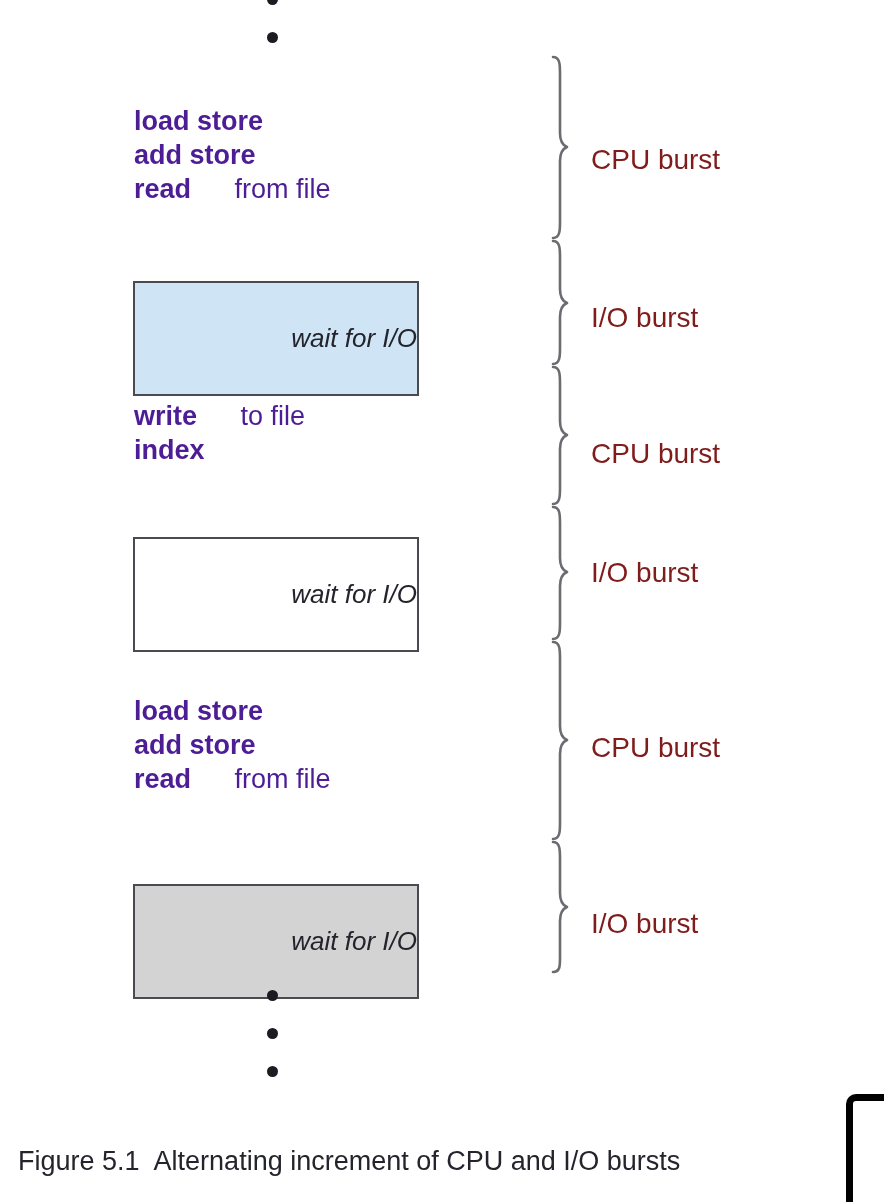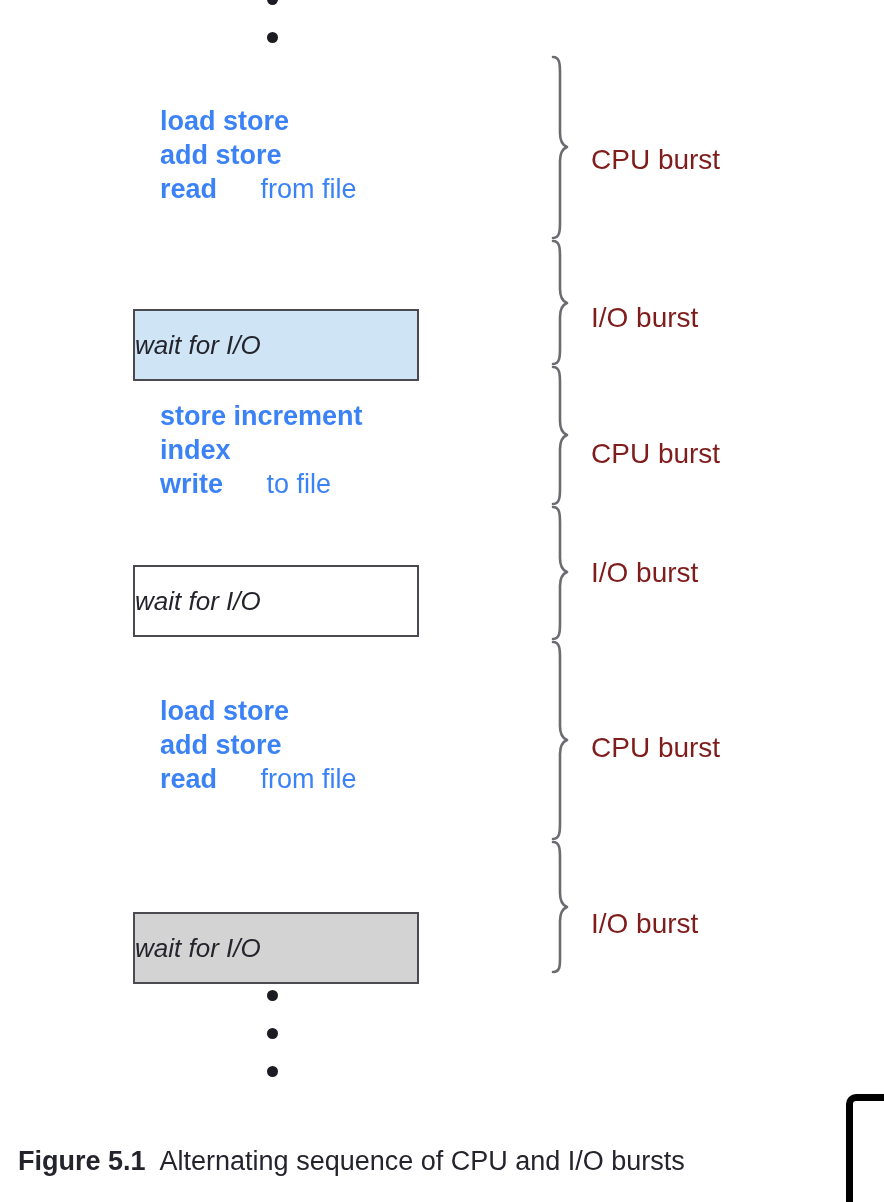--- a/index.html
+++ b/index.html
@@ -35,44 +35,43 @@
     background: #1b1b22;
   }
   #dots-top { top: -6px; }
   #dots-top .dot { margin-bottom: 27px; }
   #dots-bottom { top: 990px; }
   #dots-bottom .dot { margin-bottom: 27px; }
 
   
   .code-block {
     position: absolute;
-    left: 160px;
+    left: 134px;
     font-size: 27px;
     line-height: 34px;
-    color: #3b82f6;
+    color: #4c1d95;
     white-space: nowrap;
   }
   .code-block .b { font-weight: bold; }
   .code-block .r { font-weight: normal; padding-left: 36px; }
 
   
   .wait-box {
     position: absolute;
     left: 133px;
     width: 286px;
-    height: 72px;
+    height: 115px;
     border: 2px solid #4a4a50;
     box-sizing: border-box;
     display: flex;
     align-items: center;
-    justify-content: flex-start;
+    justify-content: flex-end;
     font-style: italic;
     font-size: 26px;
     color: #24242c;
-    margin-top: 28px;
   }
 
   
   #brace-column {
     position: absolute;
     left: 540px;
     top: 55px;
     width: 40px;
     height: 920px;
   }
@@ -94,21 +93,21 @@
 
   
   #caption {
     position: absolute;
     left: 18px;
     top: 1146px;
     font-size: 27px;
     color: #24242c;
     white-space: nowrap;
   }
-  #caption .cap-label { font-weight: bold; }
+  #caption .cap-label { font-weight: normal; }
   #caption .cap-text { font-weight: normal; margin-left: 14px; }
 
   
   #overlay-panel {
     position: absolute;
     left: 846px;
     top: 1094px;
     width: 60px;
     height: 120px;
     background: #ffffff;
@@ -138,27 +137,24 @@
       <span class="b">read</span><span class="r"> from file</span>
     </div>
   </div>
 
   <div class="wait-box" style="top:281px; background:#cfe5f5;">
     <span>wait for I/O</span>
   </div>
 
   <div class="code-block" style="top:399px;">
     <div>
-      <span class="b">store increment</span>
+      <span class="b">write</span><span class="r"> to file</span>
     </div>
     <div>
       <span class="b">index</span>
-    </div>
-    <div>
-      <span class="b">write</span><span class="r"> to file</span>
     </div>
   </div>
 
   <div class="wait-box" style="top:537px; background:#ffffff;">
     <span>wait for I/O</span>
   </div>
 
   <div class="code-block" style="top:694px;">
     <div>
       <span class="b">load store</span>
@@ -201,18 +197,18 @@
   </div>
 
   <div class="burst-label" style="top:144px;">CPU burst</div>
   <div class="burst-label" style="top:302px;">I/O burst</div>
   <div class="burst-label" style="top:438px;">CPU burst</div>
   <div class="burst-label" style="top:557px;">I/O burst</div>
   <div class="burst-label" style="top:732px;">CPU burst</div>
   <div class="burst-label" style="top:908px;">I/O burst</div>
 
   <div id="caption">
-    <span class="cap-label">Figure 5.1</span><span class="cap-text">Alternating sequence of CPU and I/O bursts</span>
+    <span class="cap-label">Figure 5.1</span><span class="cap-text">Alternating increment of CPU and I/O bursts</span>
   </div>
 
   <div id="overlay-panel"></div>
 
 </div>
 
 </body></html>

